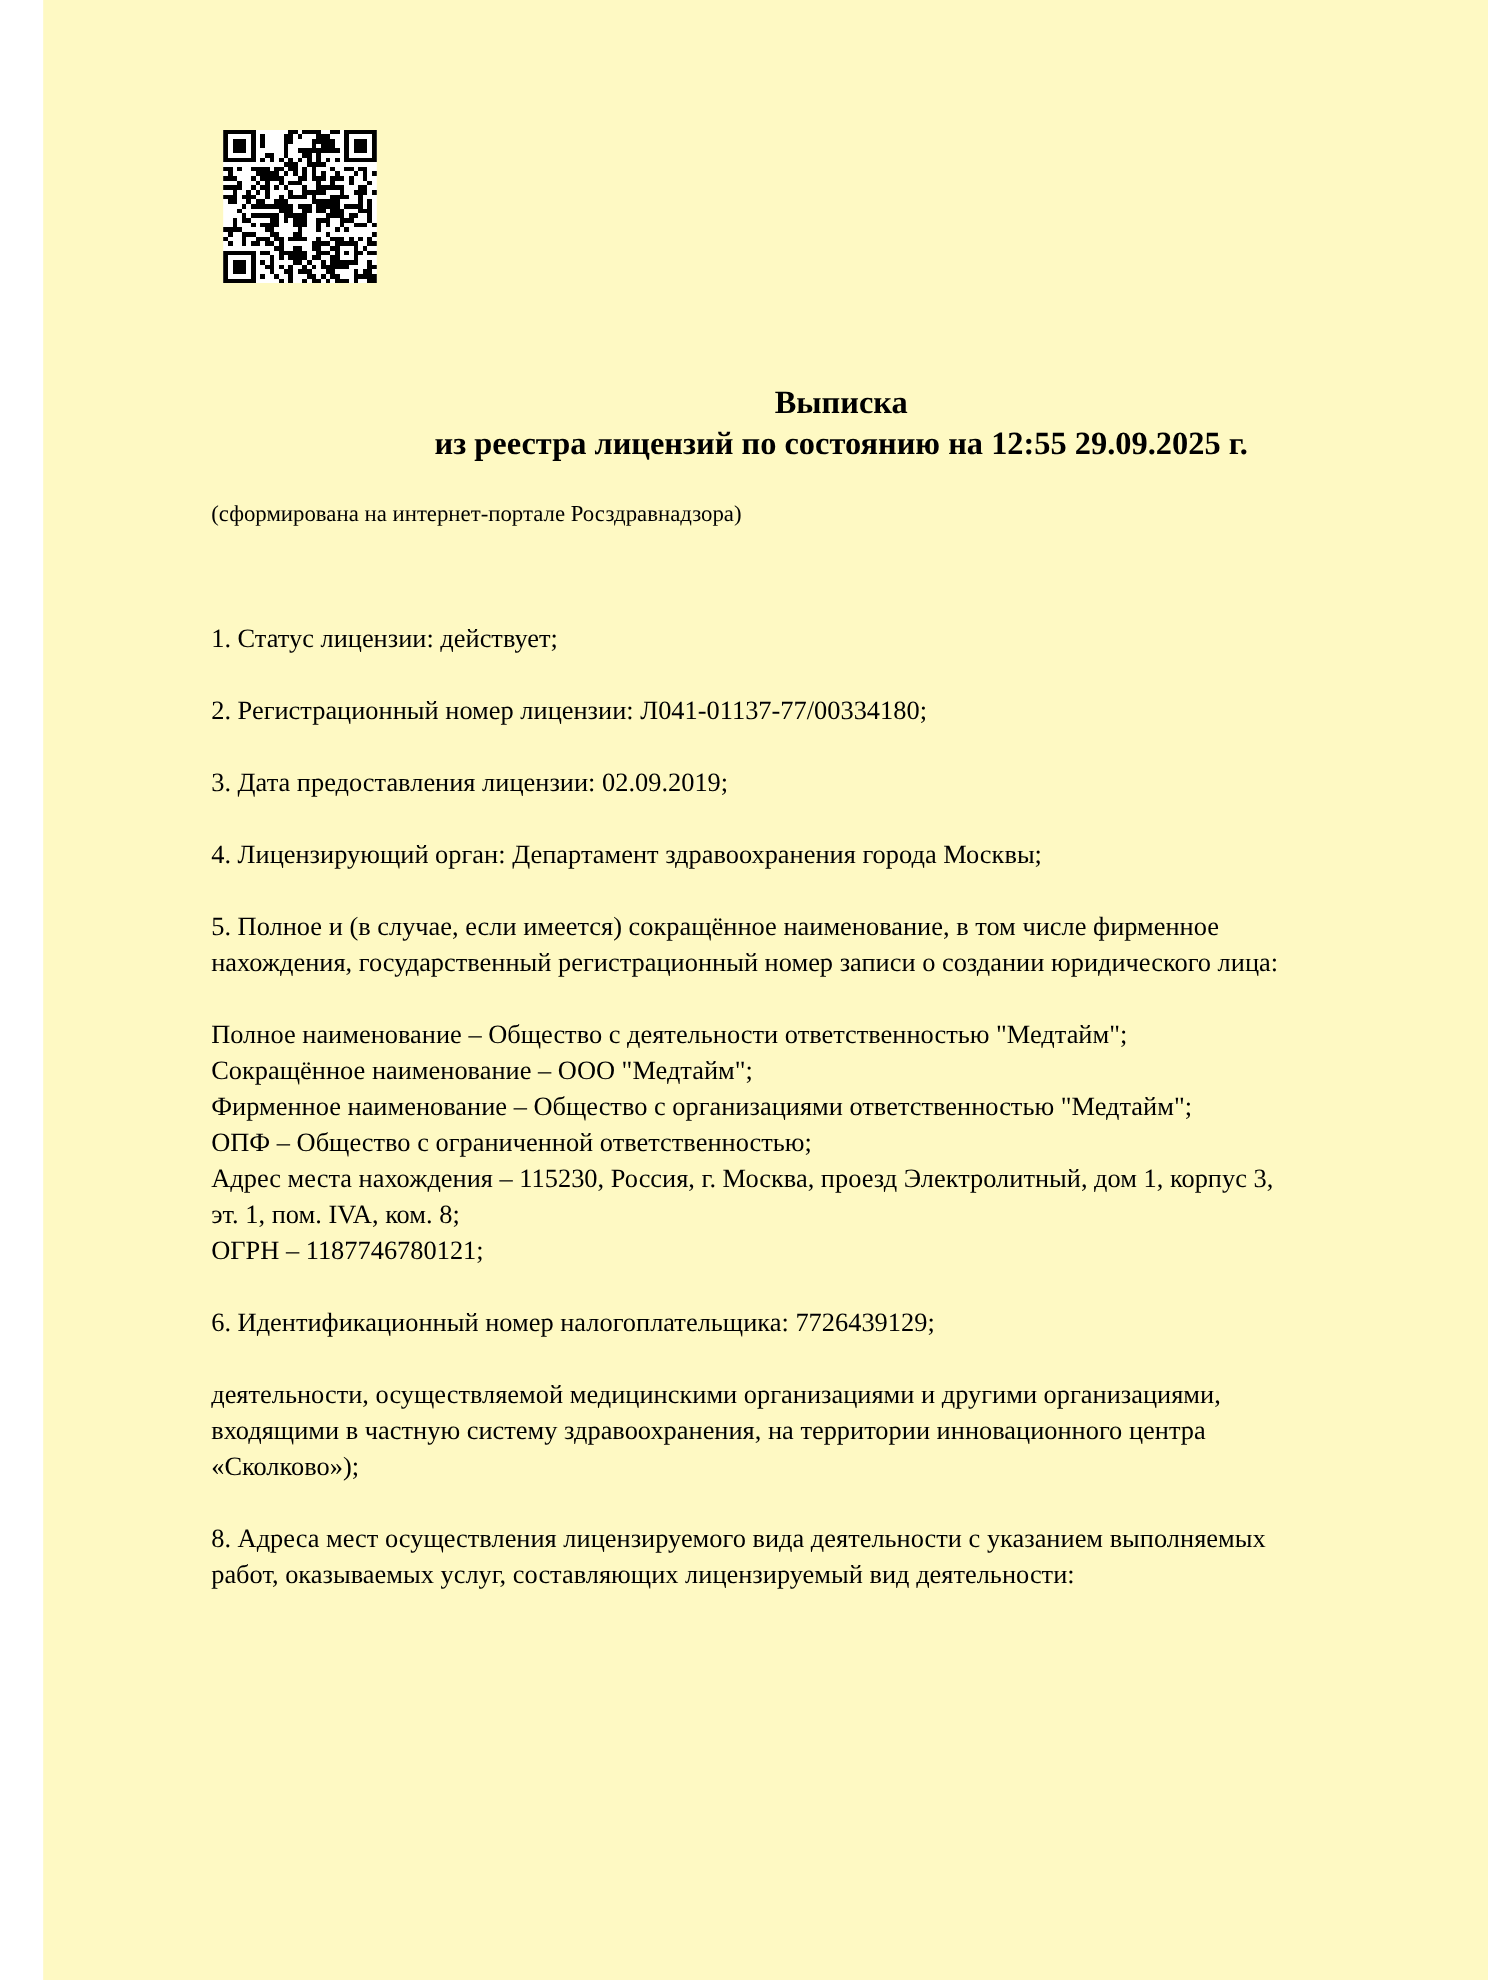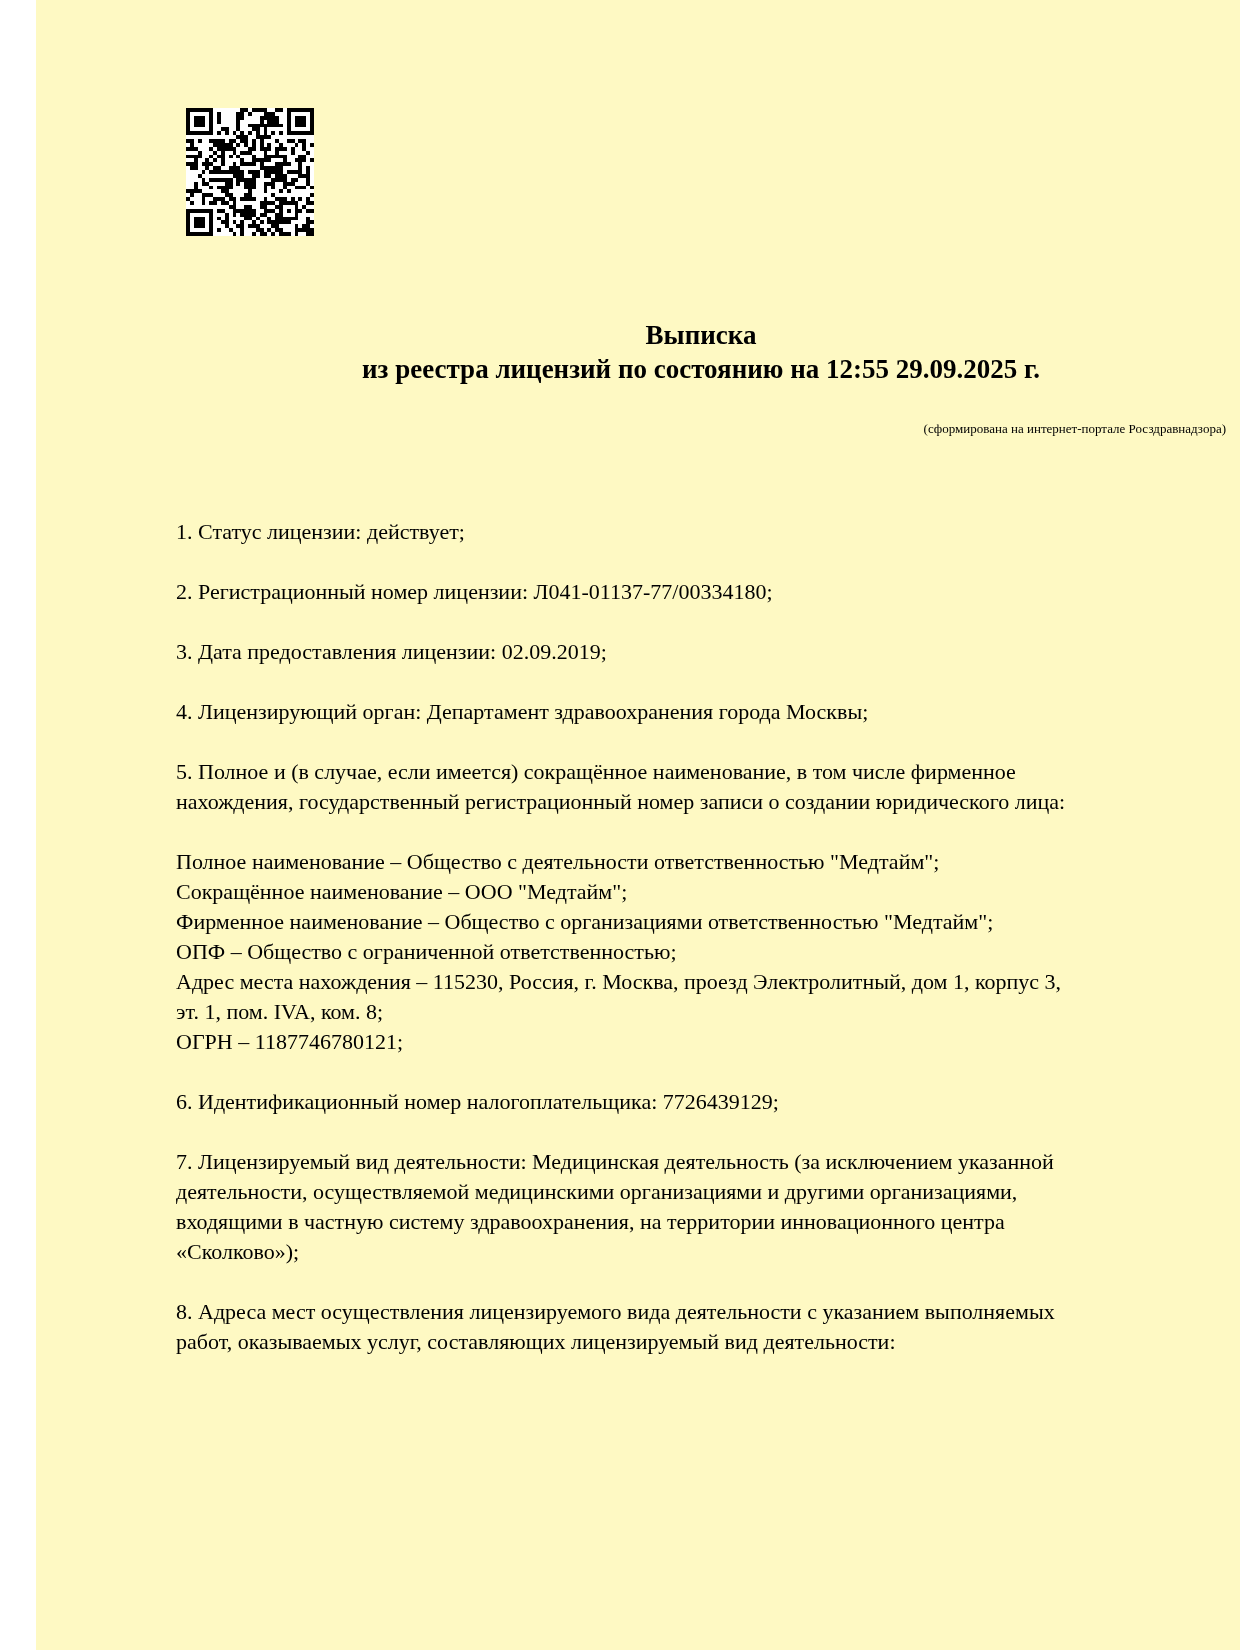--- a/index.html
+++ b/index.html
@@ -29,22 +29,22 @@
     text-align:center;
     font-weight:bold;
     font-size:27px;
     line-height:34px;
   }
   .subtitle{
     position:absolute;
     left:140px;
     top:416px;
     width:1050px;
-    text-align:right;
-    font-size:13px;
+    text-align:left;
+    font-size:19px;
     line-height:25px;
   }
   .doc-body{
     position:absolute;
     left:140px;
     top:517px;
     width:1058px;
     font-size:22px;
     line-height:30px;
   }
@@ -628,21 +628,20 @@
         <div class="line">Фирменное наименование – Общество с организациями ответственностью "Медтайм";</div>
         <div class="line">ОПФ – Общество с ограниченной ответственностью;</div>
         <div class="line">Адрес места нахождения – 115230, Россия, г. Москва, проезд Электролитный, дом 1, корпус 3,</div>
         <div class="line">эт. 1, пом. IVA, ком. 8;</div>
         <div class="line">ОГРН – 1187746780121;</div>
       </div>
       <div class="paragraph">
         <div class="line">6. Идентификационный номер налогоплательщика: 7726439129;</div>
       </div>
       <div class="paragraph">
-        <div class="line">7. Лицензируемый вид деятельности: Медицинская деятельность (за исключением указанной</div>
         <div class="line">деятельности, осуществляемой медицинскими организациями и другими организациями,</div>
         <div class="line">входящими в частную систему здравоохранения, на территории инновационного центра</div>
         <div class="line">«Сколково»);</div>
       </div>
       <div class="paragraph extra-gap">
         <div class="line">8. Адреса мест осуществления лицензируемого вида деятельности с указанием выполняемых</div>
         <div class="line">работ, оказываемых услуг, составляющих лицензируемый вид деятельности:</div>
       </div>
     </div>
 

